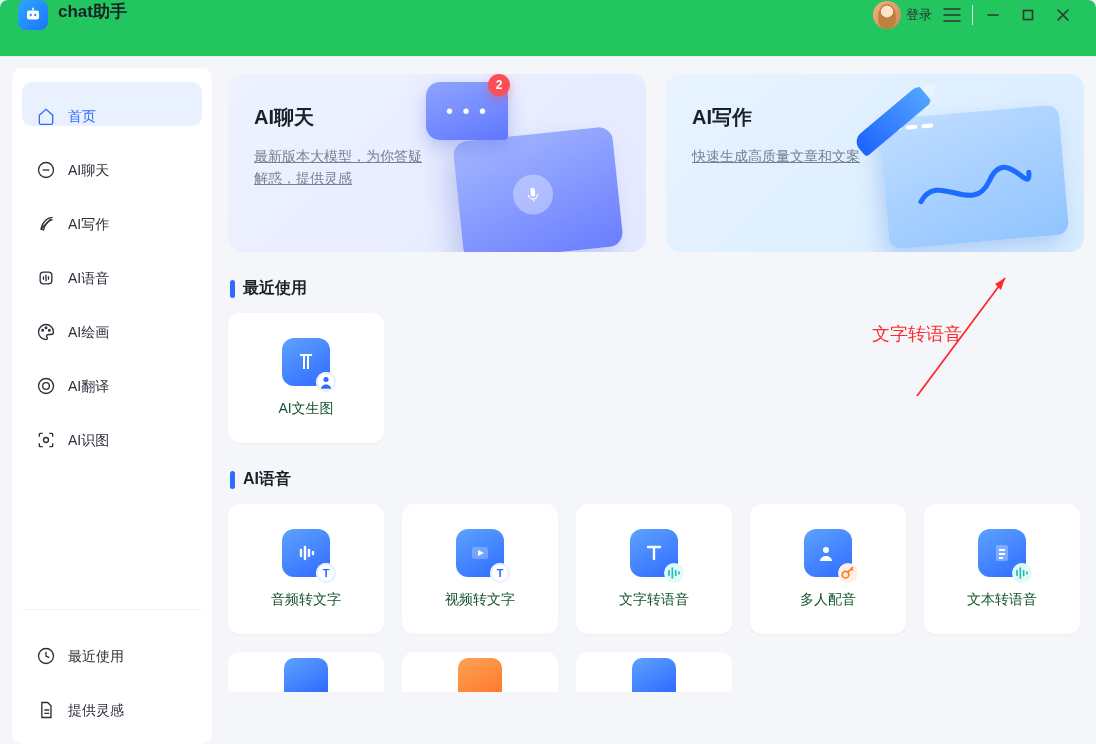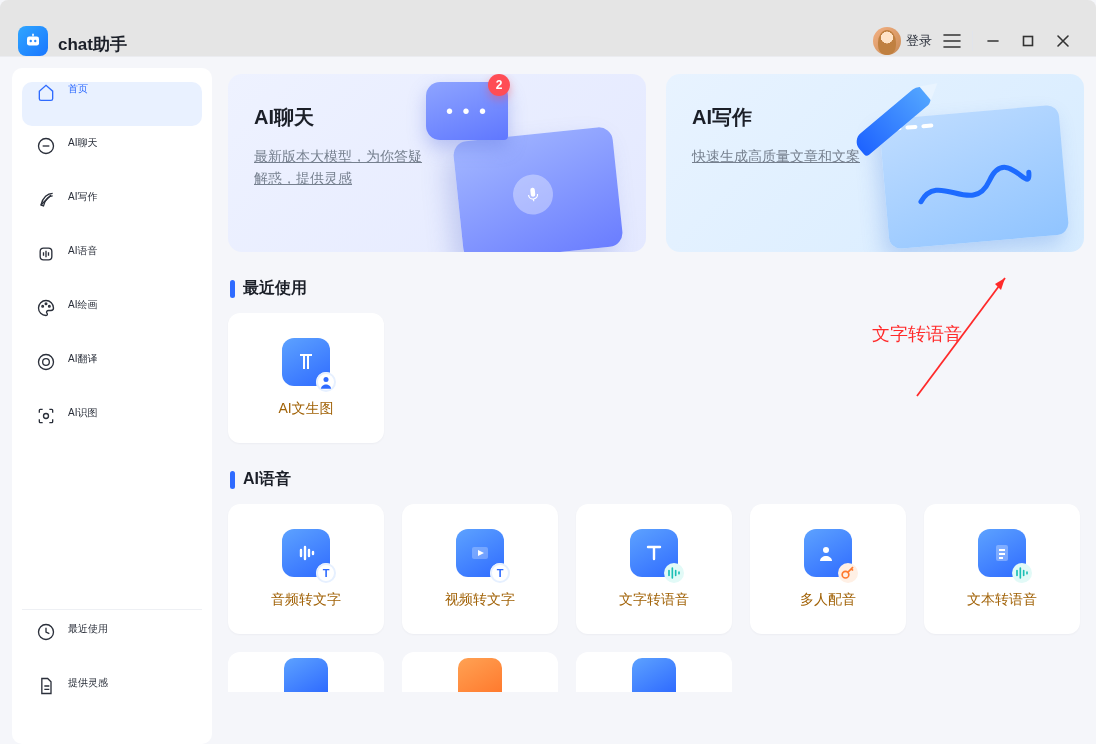--- a/index.html
+++ b/index.html
@@ -5,24 +5,24 @@
 * { margin: 0; padding: 0; box-sizing: border-box; }
 body {
   font-family: -apple-system, "PingFang SC", "Microsoft YaHei", sans-serif;
   background: #f5f6fa;
   width: 1096px;
   height: 744px;
   overflow: hidden;
   position: relative;
 }
 .titlebar {
-  background: #e5e5e5;
+  background: #22c55e;
   height: 56px;
   display: flex;
-  align-items: flex-end;
+  align-items: flex-start;
   padding: 0 18px;
   border-radius: 8px 8px 0 0;
   box-shadow: 0 1px 0 rgba(0,0,0,0.04);
   position: relative;
   z-index: 10;
 }
 .logo {
   width: 30px; height: 30px;
   background: linear-gradient(135deg,#2fa6ff,#1976ff);
   border-radius: 8px;
@@ -54,26 +54,26 @@
 .main { display:flex; height: calc(100% - 56px); }
 .sidebar {
   width: 200px;
   background:#fff;
   margin: 12px 0 0 12px;
   border-radius: 10px;
   padding: 14px 10px;
   display:flex; flex-direction:column;
 }
 .nav-item {
-  display:flex; align-items:flex-start; gap:12px;
+  display:flex; align-items:flex-end; gap:12px;
   height: 44px;
   padding: 0 14px;
   border-radius: 10px;
   color:#2a2f3a;
-  font-size:10px;
+  font-size:14px;
   margin-bottom: 10px;
   cursor:pointer;
 }
 .nav-item.active { background:#e9f1ff; color:#2f6bff; }
 .nav-icon { width:20px; height:20px; display:flex; align-items:center; justify-content:center; }
 .nav-icon svg { width:20px; height:20px; stroke:currentColor; fill:none; stroke-width:1.6; }
 .sidebar-bottom { margin-top:auto; border-top:1px solid #eef0f4; padding-top:12px; }
 
 .content {
   flex:1;
@@ -191,21 +191,21 @@
 .tile-sub {
   position:absolute; right:-6px; bottom:-6px;
   width:20px; height:20px; border-radius:50%;
   background:#fff;
   display:flex; align-items:center; justify-content:center;
   font-size:11px; font-weight:700;
 }
 .tile-sub.blue { color:#2f6bff; box-shadow: 0 0 0 2px #e6f0ff inset; }
 .tile-sub.teal { color:#1bbfb5; background:#e2faf7; }
 .tile-sub.orange { color:#ff7a2e; background:#fff0e5; }
-.tile-label { font-size:14px; color:#a16207; }
+.tile-label { font-size:14px; color:#14532d; }
 
 .peek-row { display:flex; gap:18px; margin-top:18px; }
 .peek { width:156px; height:40px; background:#fff; border-radius:12px 12px 0 0; display:flex; align-items:flex-end; justify-content:center; }
 .peek .tile-icon { width:44px; height:34px; border-radius:10px 10px 0 0; }
 
 .annotation {
   position:absolute;
   left:660px; top:266px;
   color:#ff2a2a;
   font-size:18px;

